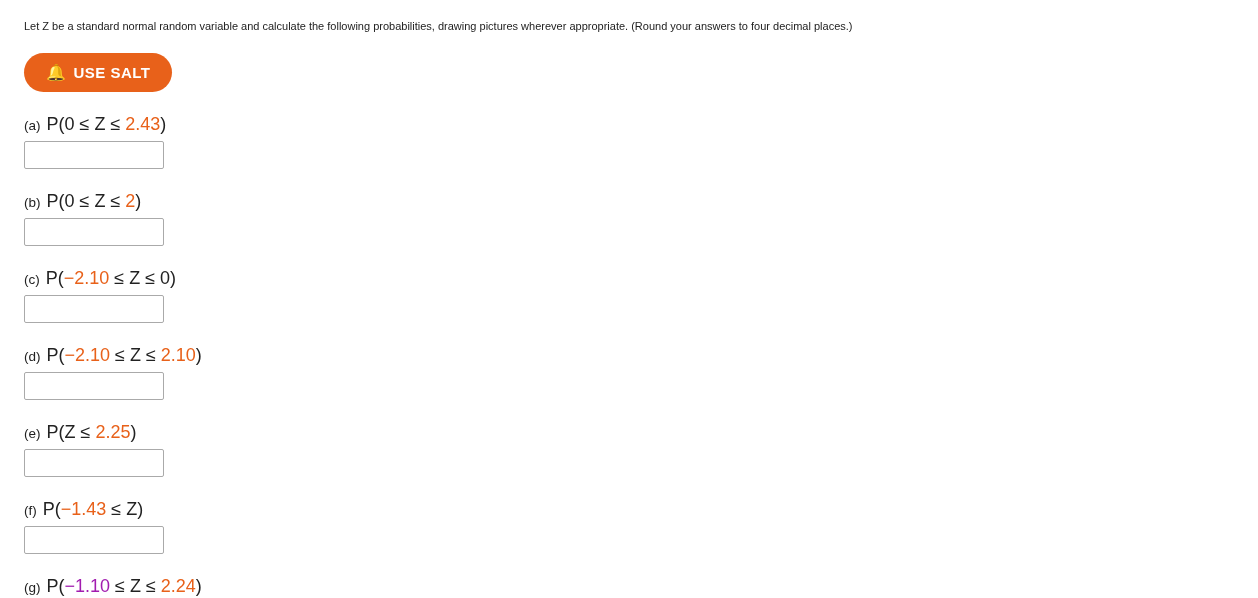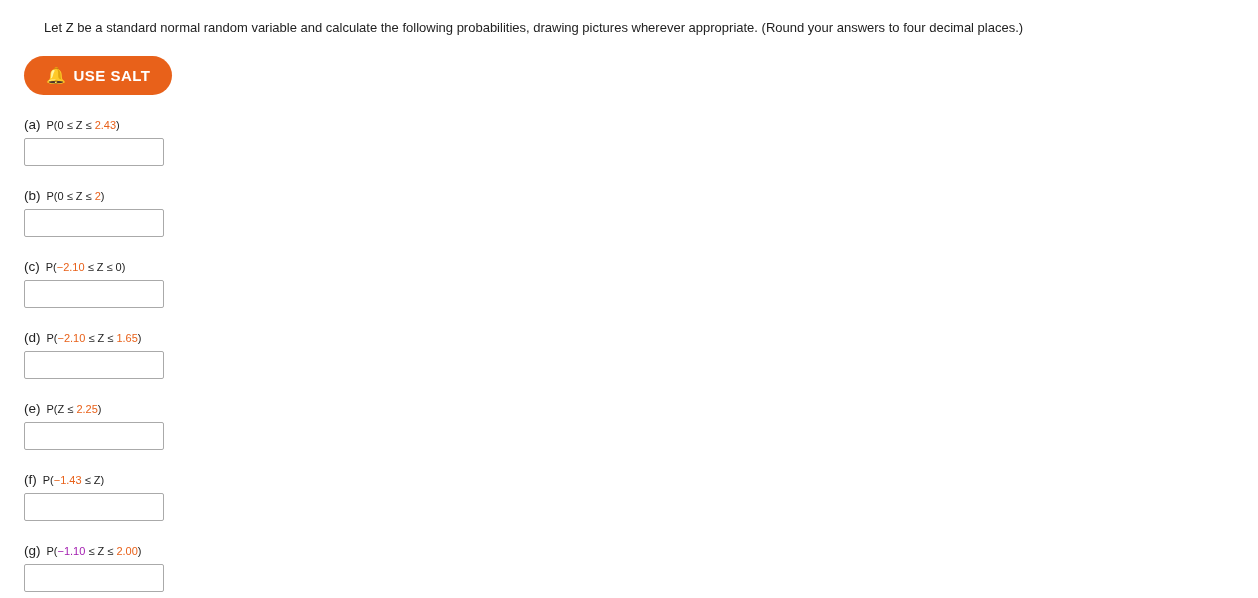--- a/index.html
+++ b/index.html
@@ -12,25 +12,24 @@
       font-family: Arial, sans-serif;
       font-size: 14px;
       background: #ffffff;
       color: #222;
       padding: 18px 24px;
       width: 1258px;
       min-height: 598px;
     }
 
     .intro-text {
-      font-size: 13px;
+      font-size: 11px;
       color: #222;
       margin-bottom: 18px;
       line-height: 1.5;
-      margin-left: 20px;
     }
 
     .use-salt-btn {
       display: inline-flex;
       align-items: center;
       gap: 7px;
       background-color: #e8611a;
       color: #fff;
       border: none;
       border-radius: 22px;
@@ -57,21 +56,21 @@
       align-items: baseline;
       gap: 6px;
     }
 
     .question-letter {
       color: #222;
       font-size: 13.5px;
     }
 
     .question-formula {
-      font-size: 11px;
+      font-size: 18px;
       color: #222;
       text-align: right;
     }
 
     .answer-input {
       display: block;
       width: 140px;
       height: 28px;
       border: 1px solid #aaa;
       border-radius: 2px;
@@ -113,41 +112,41 @@
     <div class="question-block">
       <div class="question-label">
         <span class="question-letter">(c)</span>
         <span class="question-formula">P(<span style="color:#e8611a">−2.10</span> ≤ Z ≤ 0)</span>
       </div>
       <input type="text" class="answer-input" style="">
     </div>
     <div class="question-block">
       <div class="question-label">
         <span class="question-letter">(d)</span>
-        <span class="question-formula">P(<span style="color:#e8611a">−2.10</span> ≤ Z ≤ <span style="color:#e8611a">1.65</span>)</span>
+        <span class="question-formula">P(<span style="color:#e8611a">−2.10</span> ≤ Z ≤ <span style="color:#e8611a">2.10</span>)</span>
       </div>
       <input type="text" class="answer-input" style="">
     </div>
     <div class="question-block">
       <div class="question-label">
         <span class="question-letter">(e)</span>
         <span class="question-formula">P(Z ≤ <span style="color:#e8611a">2.25</span>)</span>
       </div>
       <input type="text" class="answer-input" style="">
     </div>
     <div class="question-block">
       <div class="question-label">
         <span class="question-letter">(f)</span>
         <span class="question-formula">P(<span style="color:#e8611a">−1.43</span> ≤ Z)</span>
       </div>
       <input type="text" class="answer-input" style="">
     </div>
     <div class="question-block">
       <div class="question-label">
         <span class="question-letter">(g)</span>
-        <span class="question-formula">P(<span style="color:#a21caf">−1.10</span> ≤ Z ≤ <span style="color:#e8611a">2.00</span>)</span>
+        <span class="question-formula">P(<span style="color:#a21caf">−1.10</span> ≤ Z ≤ <span style="color:#e8611a">2.24</span>)</span>
       </div>
       <input type="text" class="answer-input" style="">
     </div>
   </div>
 
 
 
 
 </body></html>

